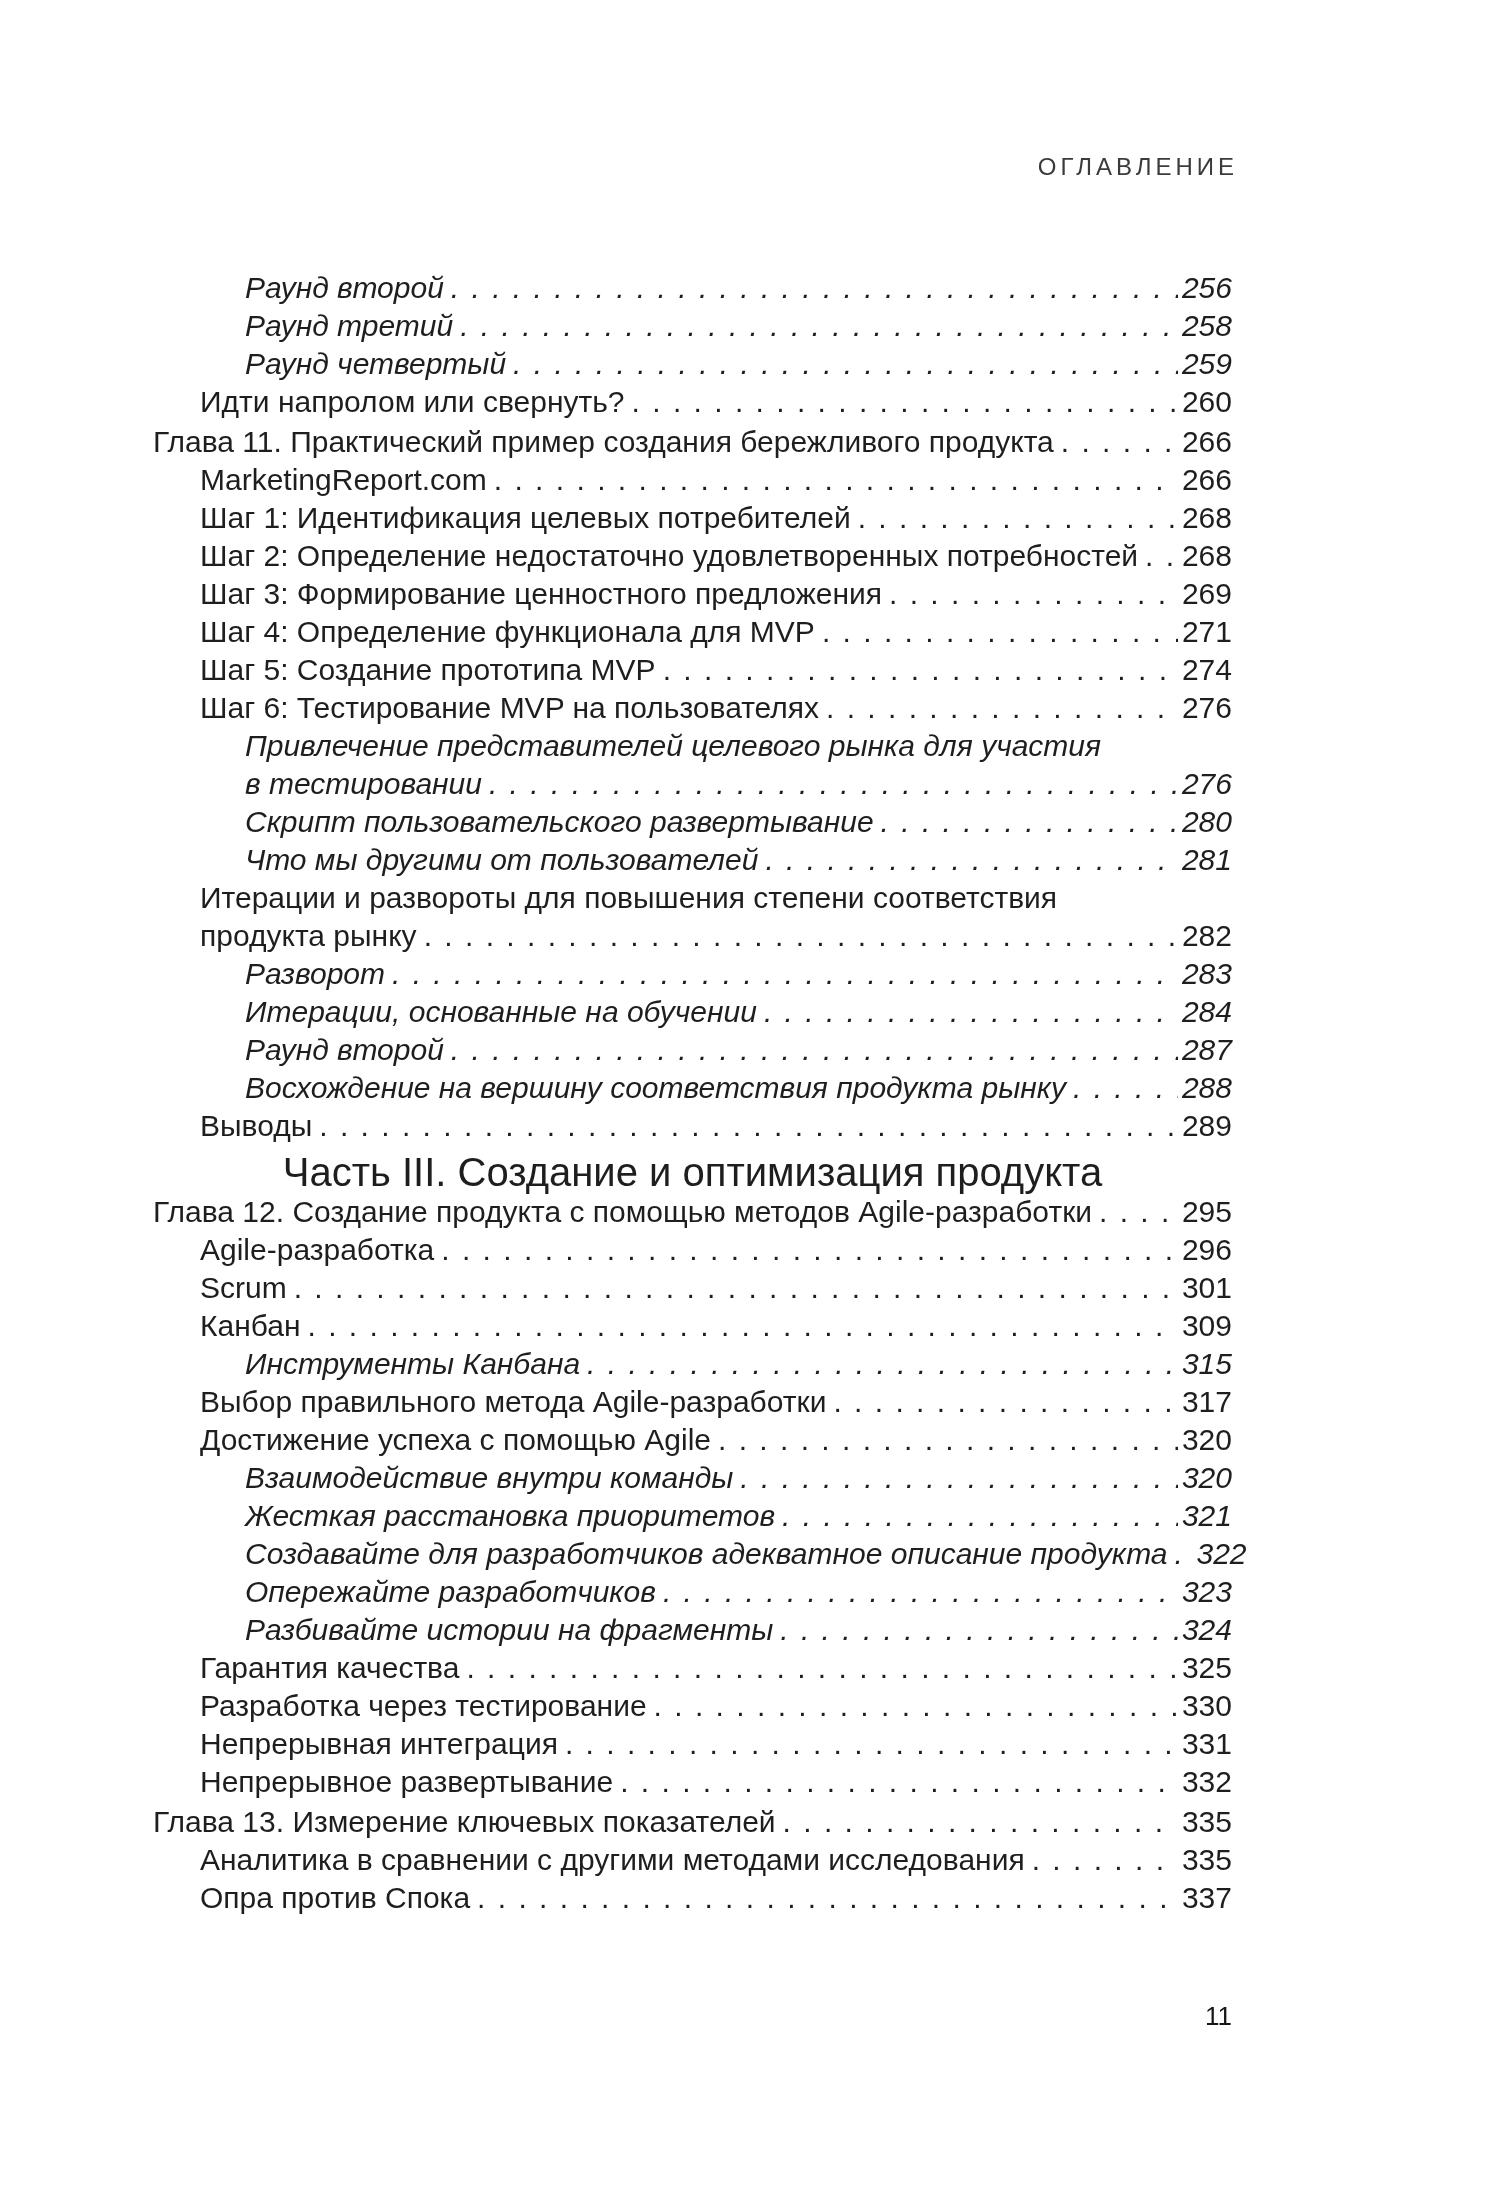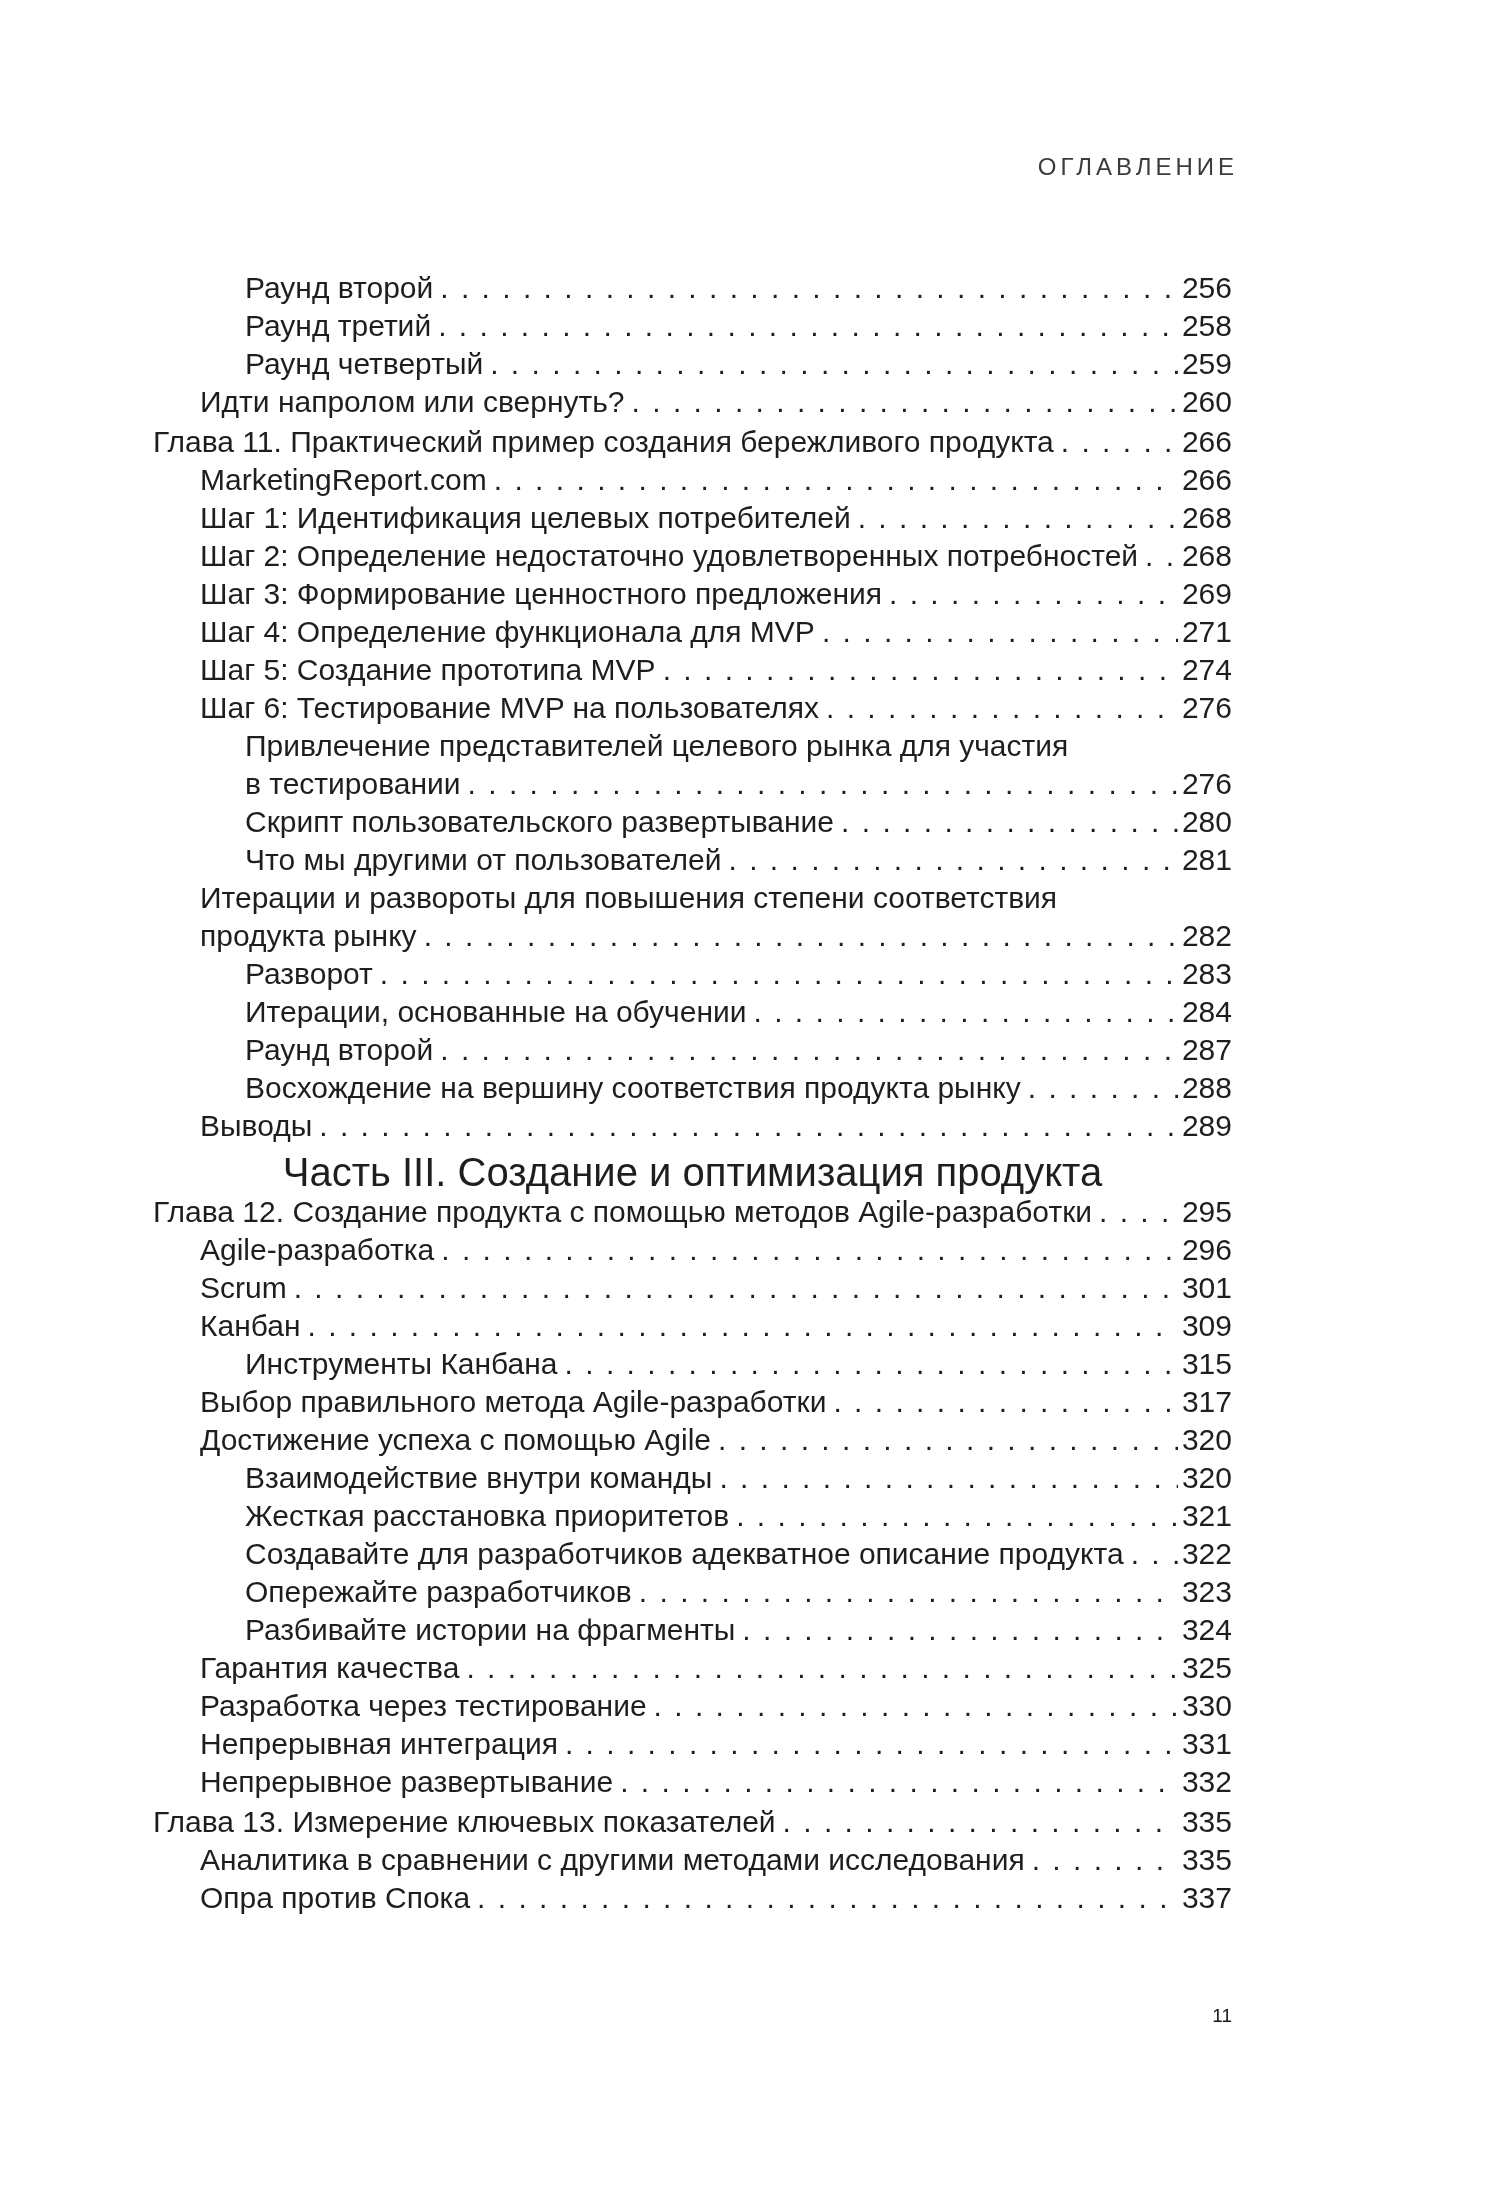--- a/index.html
+++ b/index.html
@@ -31,21 +31,21 @@
     width: 1079px;
   }
   .row {
     display: flex;
     align-items: baseline;
     font-size: 30px;
     line-height: 38px;
     white-space: nowrap;
   }
   .row.ind-1 { padding-left: 47px; }
-  .row.ind-2 { padding-left: 92px; }
+  .row.ind-2 { padding-left: 92px; font-style: italic; }
   .row.chapter { margin-top: 2px; }
   .part {
     text-align: center;
     font-size: 40px;
     line-height: 38px;
     margin-top: 8px;
   }
   .title { flex: 0 0 auto; }
   .dots {
     flex: 1 1 auto;
@@ -54,21 +54,21 @@
     min-width: 18px;
     margin: 0 4px 0 7px;
     letter-spacing: 2px;
     color: #1e1e1e;
   }
   .page-num { flex: 0 0 auto; }
   .folio {
     position: absolute;
     top: 2001px;
     right: 268px;
-    font-size: 19px;
+    font-size: 26px;
     line-height: 30px;
     color: #161616;
   }
 </style>
 </head>
 <body>
 
 <div class="running-head">ОГЛАВЛЕНИЕ</div>
 
 <div class="toc" id="toc">

